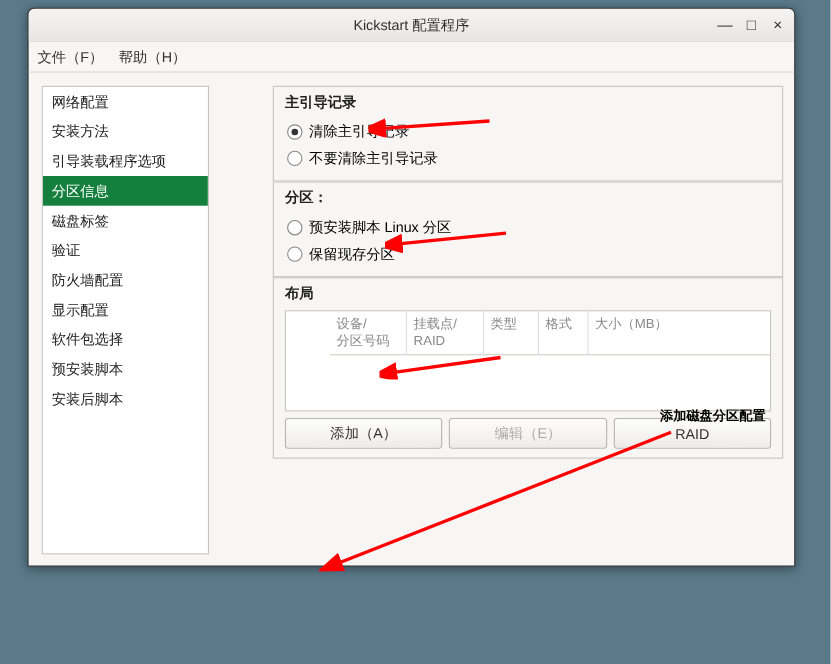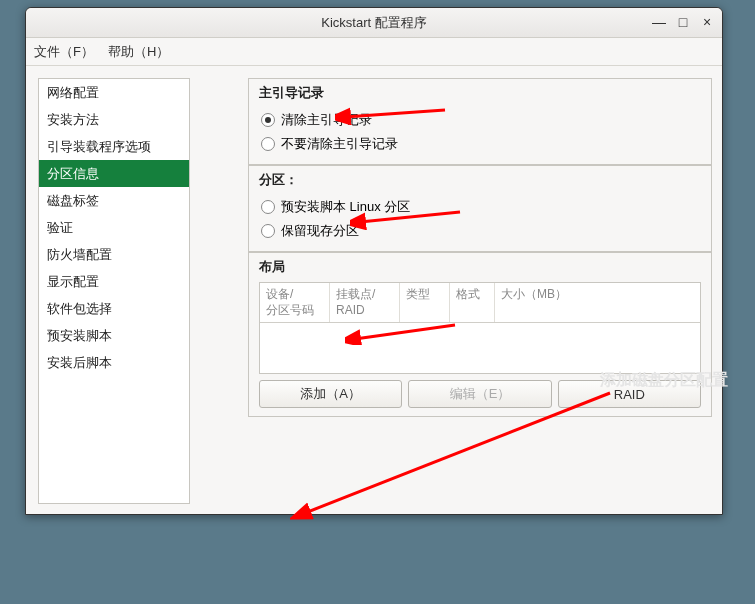--- a/index.html
+++ b/index.html
@@ -135,20 +135,21 @@
       background: #fff;
       border: 1px solid #c8c6c0;
       height: 92px;
       margin-bottom: 6px;
     }
     .table-header {
       display: flex;
       border-bottom: 1px solid #d0cec8;
       color: #888;
       font-size: 12px;
+      margin-left: 40px;
     }
     .th {
       padding: 4px 6px;
       border-right: 1px solid #e0ded8;
       line-height: 1.3;
     }
     .th:last-child { border-right: none; }
     .btn-row { display: flex; gap: 6px; }
     .btn {
       flex: 1;
@@ -159,23 +160,23 @@
       display: flex;
       align-items: center;
       justify-content: center;
       cursor: pointer;
       font-size: 13px;
       color: #333;
     }
     .btn.disabled { color: #aaa; cursor: default; }
     .annotation {
       position: absolute;
-      color: #e5e5e5;
+      color: #000000;
       font-weight: bold;
-      font-size: 16px;
+      font-size: 12px;
       z-index: 10;
     }
     .arrow {
       position: absolute;
       z-index: 9;
       pointer-events: none;
     }
   </style>
 </head>
 <body>

